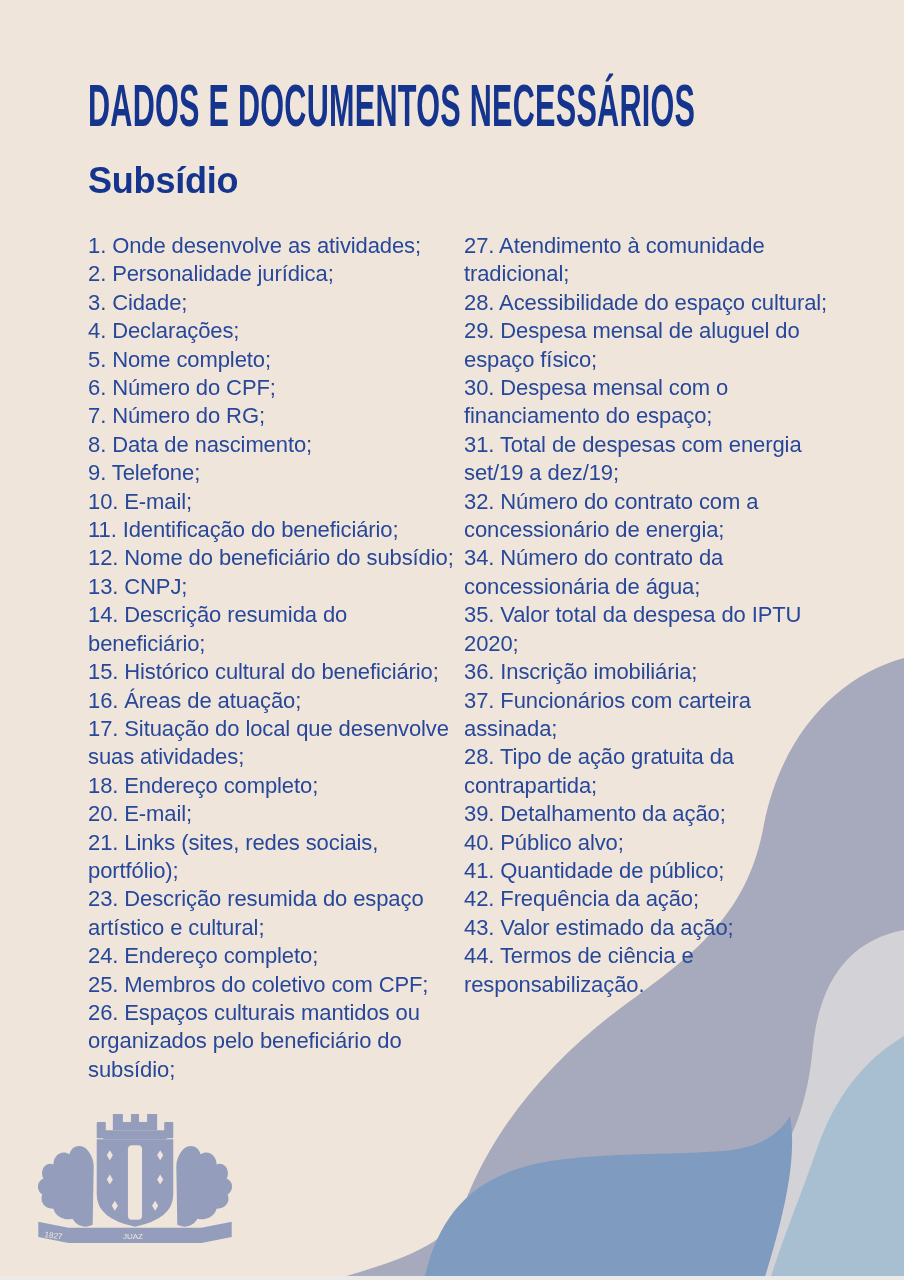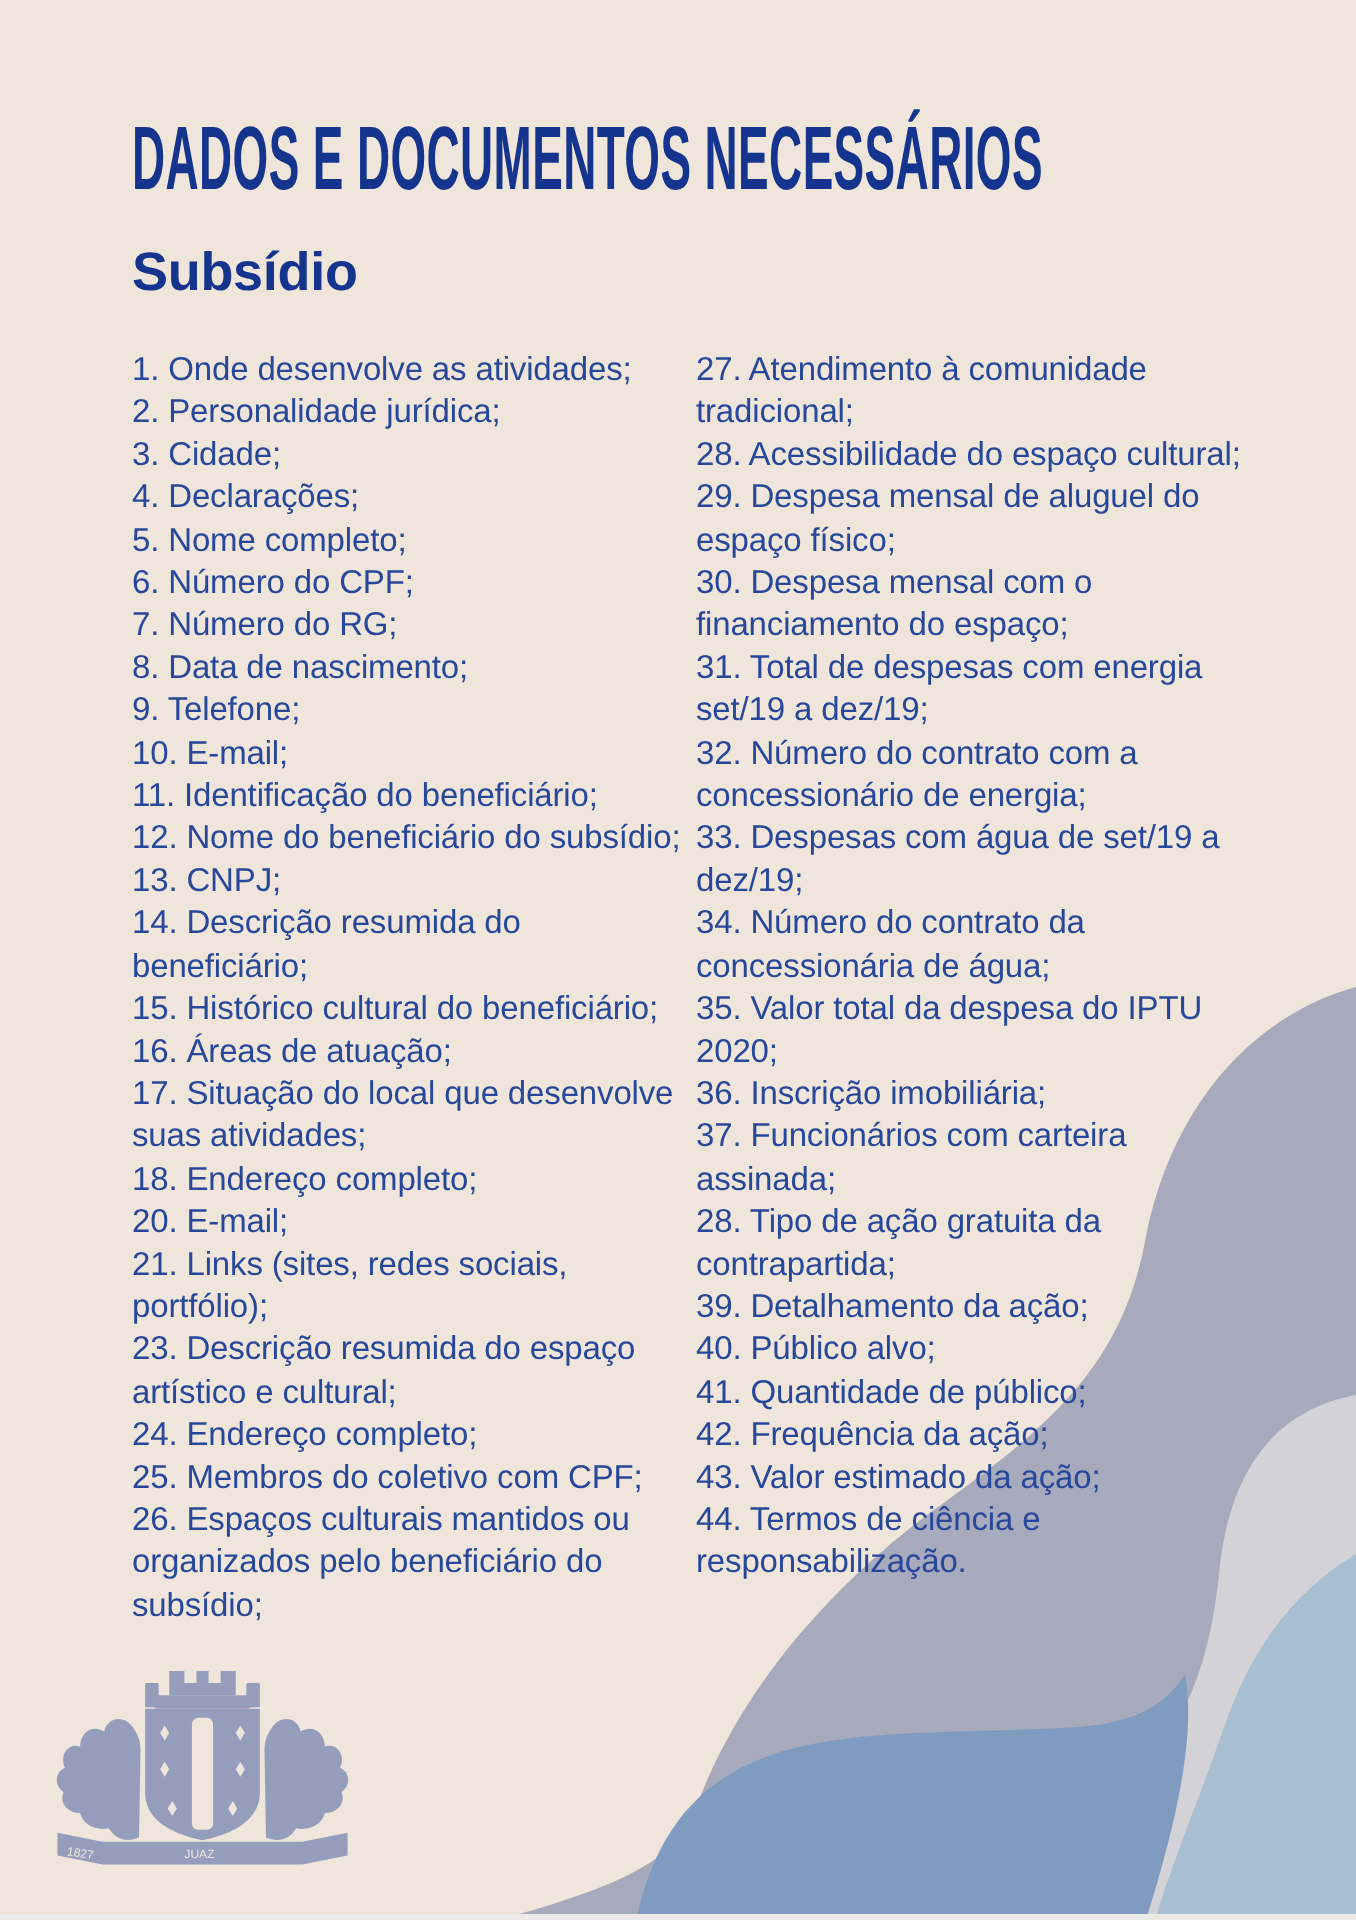--- a/index.html
+++ b/index.html
@@ -105,21 +105,20 @@
       <div class="item">25. Membros do coletivo com CPF;</div>
       <div class="item">26. Espaços culturais mantidos ou organizados pelo beneficiário do subsídio;</div>
     </div>
   <div class="col col-right">
       <div class="item">27. Atendimento à comunidade tradicional;</div>
       <div class="item">28. Acessibilidade do espaço cultural;</div>
       <div class="item">29. Despesa mensal de aluguel do espaço físico;</div>
       <div class="item">30. Despesa mensal com o financiamento do espaço;</div>
       <div class="item">31. Total de despesas com energia set/19 a dez/19;</div>
       <div class="item">32. Número do contrato com a concessionário de energia;</div>
-      <div class="item">33. Despesas com água de set/19 a dez/19;</div>
       <div class="item">34. Número do contrato da concessionária de água;</div>
       <div class="item">35. Valor total da despesa do IPTU 2020;</div>
       <div class="item">36. Inscrição imobiliária;</div>
       <div class="item">37. Funcionários com carteira assinada;</div>
       <div class="item">28. Tipo de ação gratuita da contrapartida;</div>
       <div class="item">39. Detalhamento da ação;</div>
       <div class="item">40. Público alvo;</div>
       <div class="item">41. Quantidade de público;</div>
       <div class="item">42. Frequência da ação;</div>
       <div class="item">43. Valor estimado da ação;</div>

